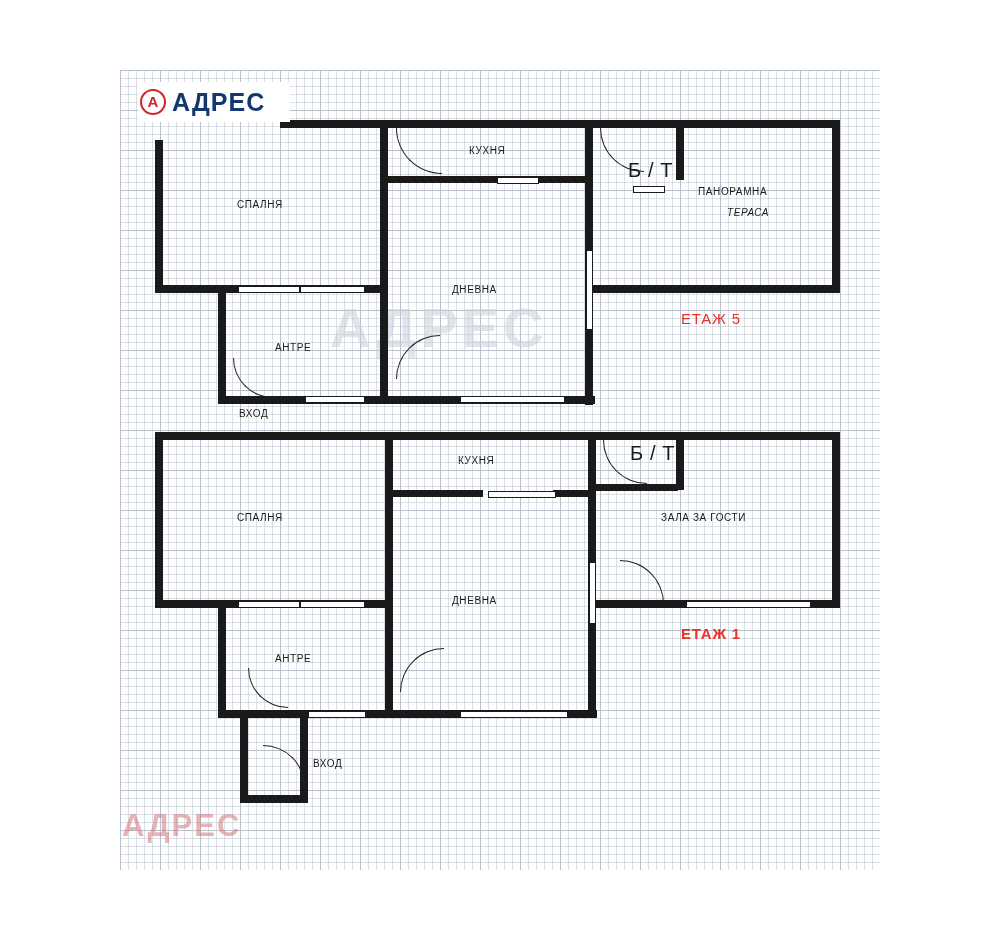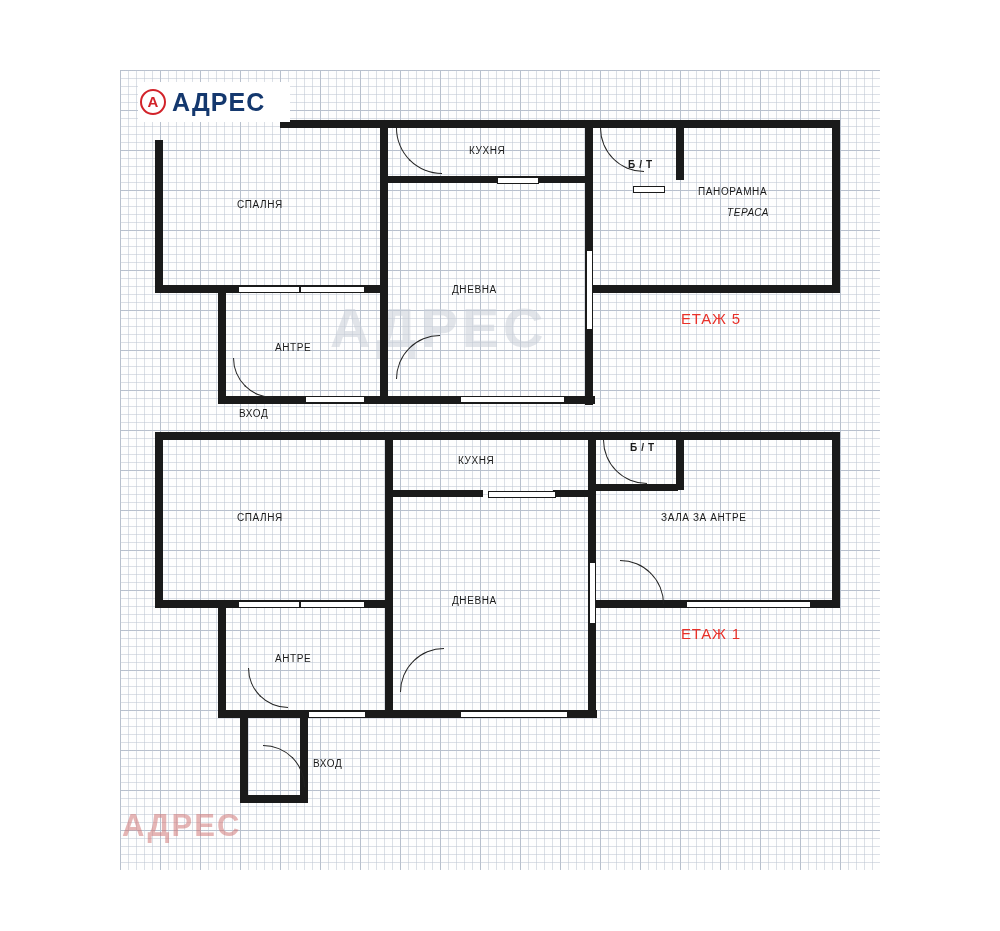--- a/index.html
+++ b/index.html
@@ -64,21 +64,21 @@
     font-size: 10px;
     letter-spacing: 0.6px;
     white-space: nowrap;
     font-family: "Liberation Sans", sans-serif;
   }
   .label.red {
     color: #e8312a;
     font-size: 15px;
     letter-spacing: 0.8px;
   }
-  .label.small { font-size: 10px; font-weight: bold; }
+  .label.small { font-size: 20px; }
   
   #logo {
     position: absolute;
     left: 138px;
     top: 82px;
     width: 150px;
     height: 40px;
     background: #ffffff;
     display: flex;
     align-items: center;
@@ -219,25 +219,25 @@
 
     <div class="door" style="left:603px; top:440px; width:44px; height:44px; border-top:none; border-right:none; border-bottom-left-radius:44px;"></div>
     <div class="door" style="left:400px; top:648px; width:44px; height:44px; border-bottom:none; border-right:none; border-top-left-radius:44px;"></div>
     <div class="door" style="left:248px; top:668px; width:40px; height:40px; border-top:none; border-right:none; border-bottom-left-radius:40px;"></div>
     <div class="door" style="left:263px; top:745px; width:42px; height:42px; border-left:none; border-bottom:none; border-top-right-radius:42px;"></div>
     <div class="door" style="left:620px; top:560px; width:44px; height:44px; border-bottom:none; border-left:none; border-top-right-radius:44px;"></div>
 
     <div class="label" style="left:237px; top:512px;">СПАЛНЯ</div>
     <div class="label" style="left:458px; top:455px;">КУХНЯ</div>
     <div class="label small" style="left:630px; top:442px;">Б / Т</div>
-    <div class="label" style="left:661px; top:512px;">ЗАЛА ЗА АНТРЕ</div>
+    <div class="label" style="left:661px; top:512px;">ЗАЛА ЗА ГОСТИ</div>
     <div class="label" style="left:452px; top:595px;">ДНЕВНА</div>
     <div class="label" style="left:275px; top:653px;">АНТРЕ</div>
     <div class="label" style="left:313px; top:758px;">ВХОД</div>
-    <div class="label red" style="left:681px; top:625px;">ЕТАЖ 1</div>
+    <div class="label red" style="left:681px; top:625px;font-weight:bold;">ЕТАЖ 1</div>
   </div>
 
   <div id="logo">
     <span class="mark"></span>
     <span class="word">АДРЕС</span>
   </div>
 
   <div class="wm-bottom">АДРЕС</div>
 
 </div>

